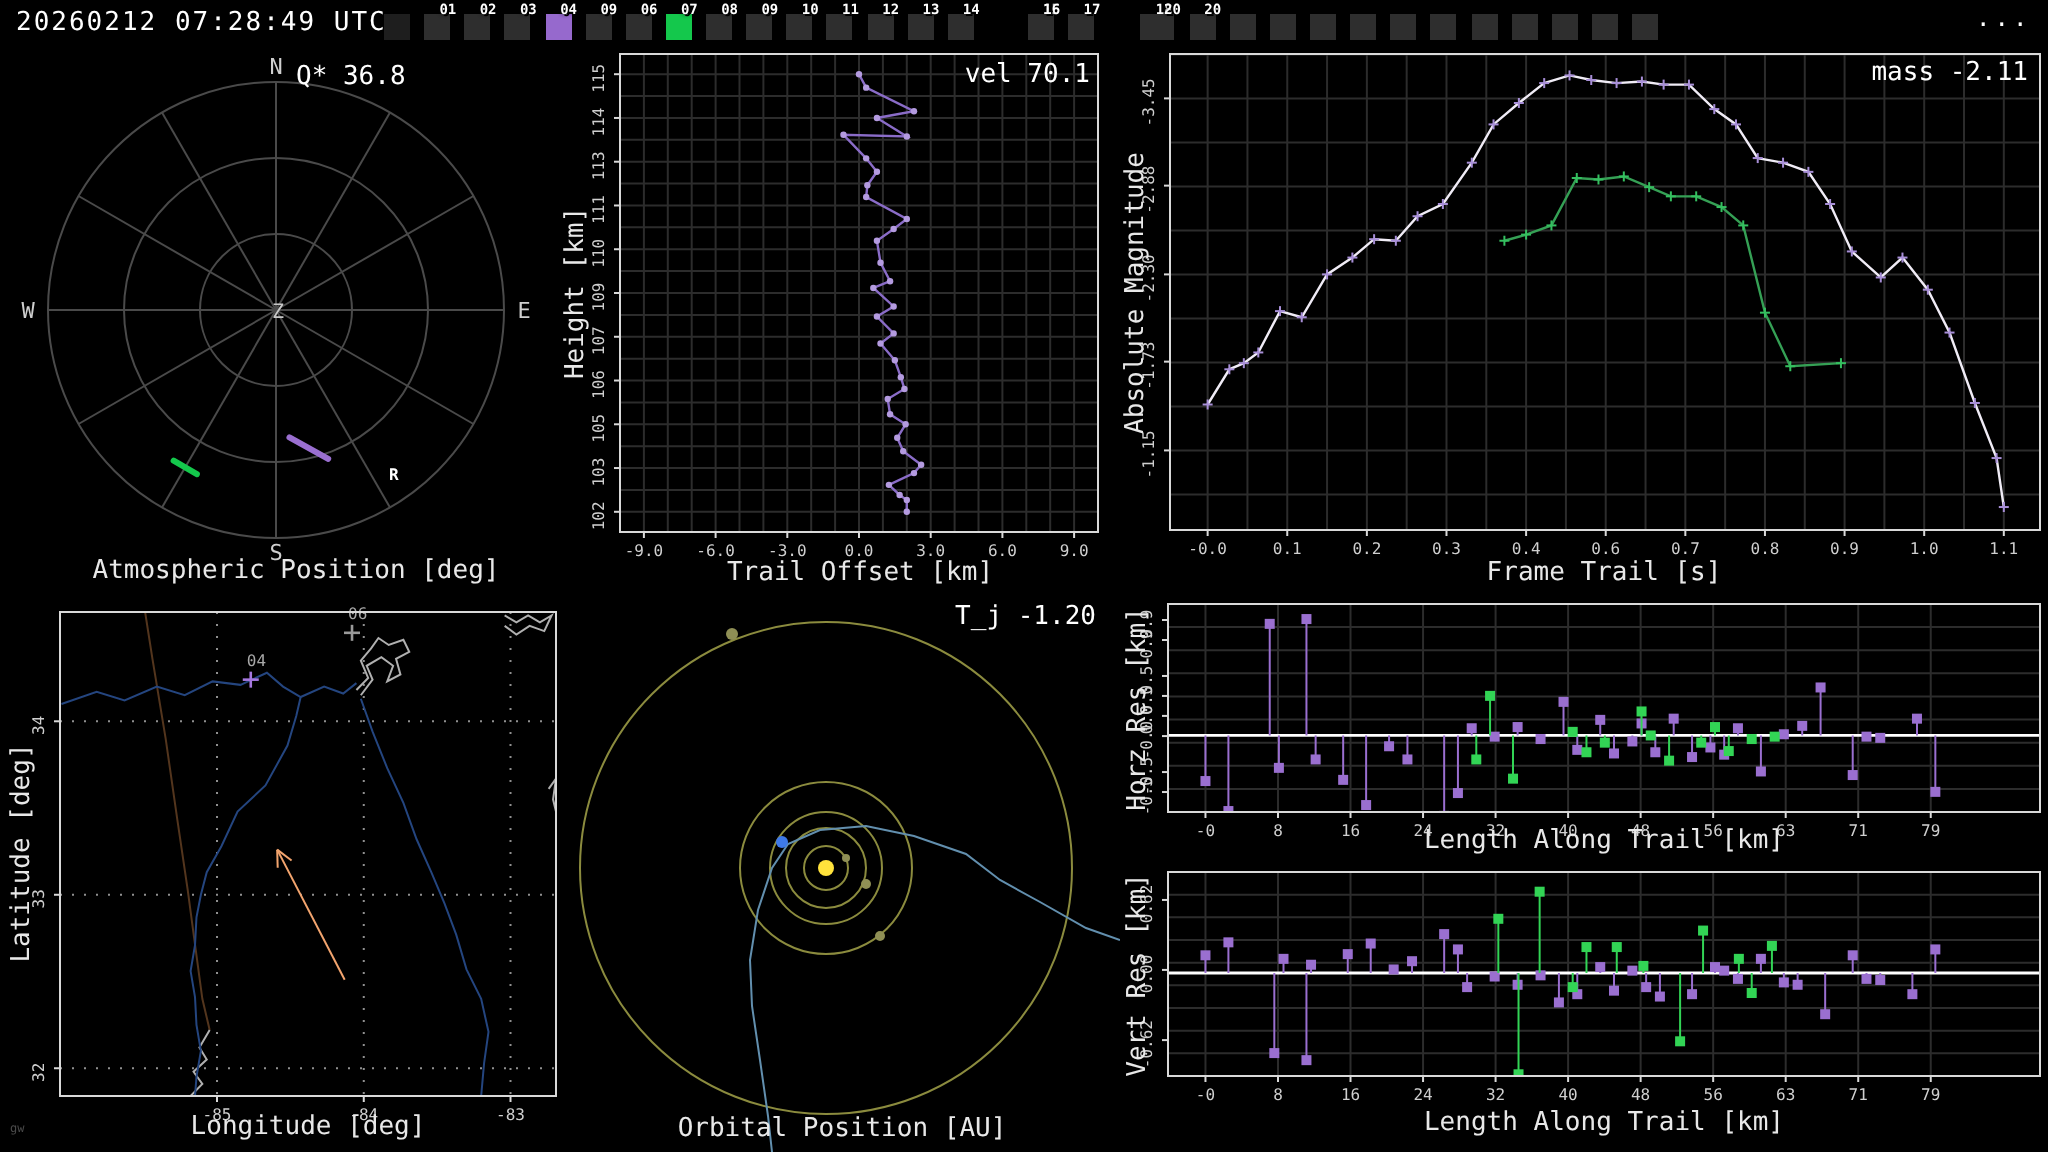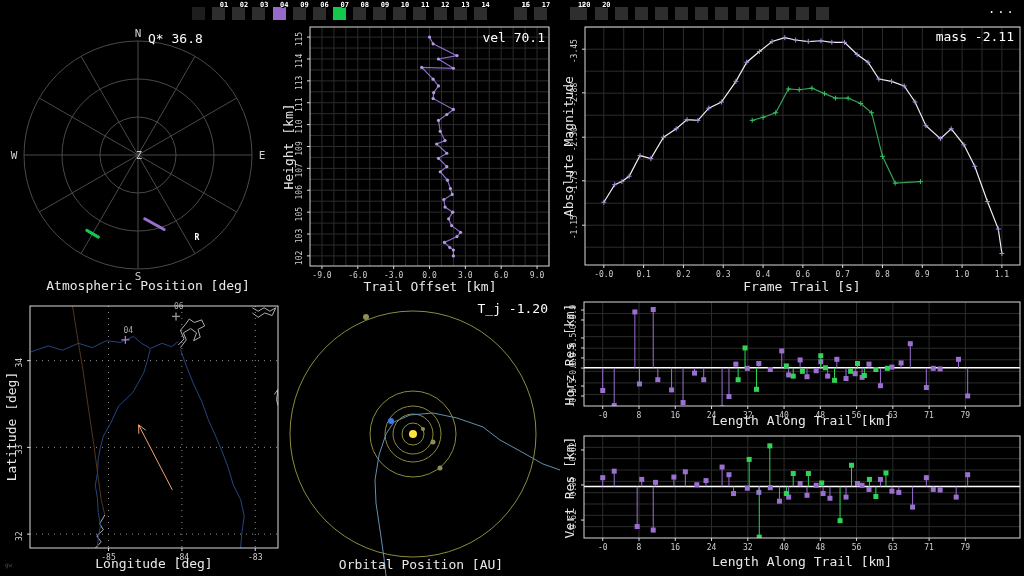--- a/index.html
+++ b/index.html
@@ -16,20 +16,21 @@
   .slabel{position:absolute;top:-6px;right:-3px;font-size:7px;font-weight:bold;color:#fff;
           text-shadow:0 0 2px #000, 1px 1px 0 #000;}
   .watermark{font-size:6px;color:#4a4a4a;}
   svg{position:absolute;overflow:visible;}
   svg text{font-family:"DejaVu Sans Mono","Liberation Mono",monospace;}
 </style>
 </head>
 <body>
 
 <div class="abs" style="left:0;top:0;width:1024px;height:24px;">
+  <div class="abs datetime" style="left:8px;top:4px;">20260212 07:28:49 UTC</div>
   <div id="stations" class="abs" style="left:0;top:0;width:990px;height:24px;">
       <div class="station" style="left: 192px;">
         <div class="sbox" style="background: rgb(30, 30, 30);"></div>
       </div>
       <div class="station" style="left: 212.13px;">
         <div class="sbox" style="background: rgb(46, 46, 46);"></div>
         <span class="slabel">01</span>
       </div>
       <div class="station" style="left: 232.26px;">
         <div class="sbox" style="background: rgb(46, 46, 46);"></div>

